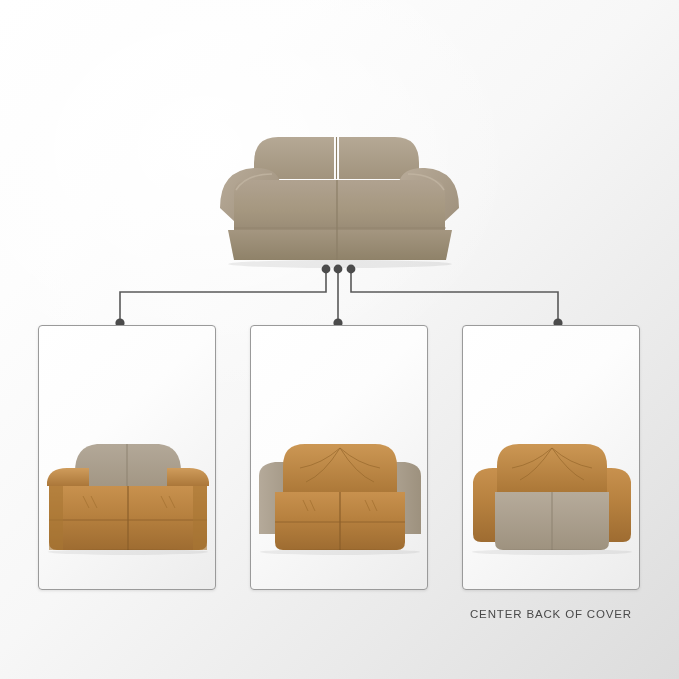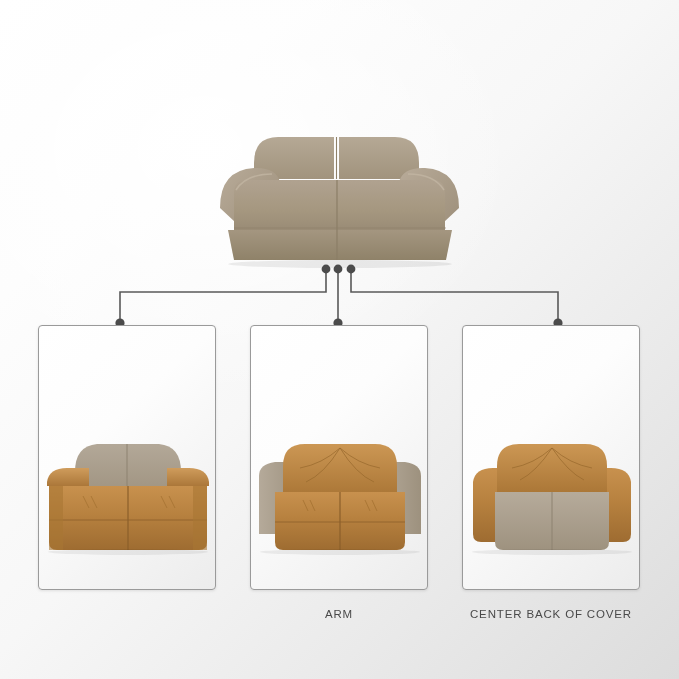--- a/index.html
+++ b/index.html
@@ -199,21 +199,20 @@
       <path d="M89 124 q-18 16 -40 20 M89 124 q18 16 40 20 M89 124 q-16 26 -34 34 M89 124 q16 26 34 34" stroke="#9a6a2e" stroke-width=".9" fill="none" opacity=".85"></path>
 
       <path d="M24 168 h130 v50 q0 8 -8 8 H32 q-8 0 -8 -8 Z" fill="url(#c2Leather)"></path>
       <line x1="89" y1="168" x2="89" y2="226" stroke="#8b5f2a" stroke-width="1.2"></line>
       <line x1="24" y1="198" x2="154" y2="198" stroke="#8b5f2a" stroke-width="1.1" opacity=".8"></line>
       <path d="M52 176 l5 11 M59 176 l5 11" stroke="#a2702f" stroke-width=".9" fill="none" opacity=".8"></path>
       <path d="M114 176 l5 11 M121 176 l5 11" stroke="#a2702f" stroke-width=".9" fill="none" opacity=".8"></path>
       <ellipse cx="89" cy="228" rx="80" ry="3" fill="#000" opacity=".06"></ellipse>
     </svg>
   </div>
-  <div class="card-label" id="label-1">ARM</div>
 
   <div class="card" id="card-2">
     <svg class="card-art" viewBox="0 0 178 265" xmlns="http://www.w3.org/2000/svg">
       <defs>
         <linearGradient id="c3Leather" x1="0" y1="0" x2="0" y2="1">
           <stop offset="0%" stop-color="#c8914e"></stop>
           <stop offset="45%" stop-color="#b7813f"></stop>
           <stop offset="100%" stop-color="#9e6c31"></stop>
         </linearGradient>
         <linearGradient id="c3Back" x1="0" y1="0" x2="0" y2="1">

